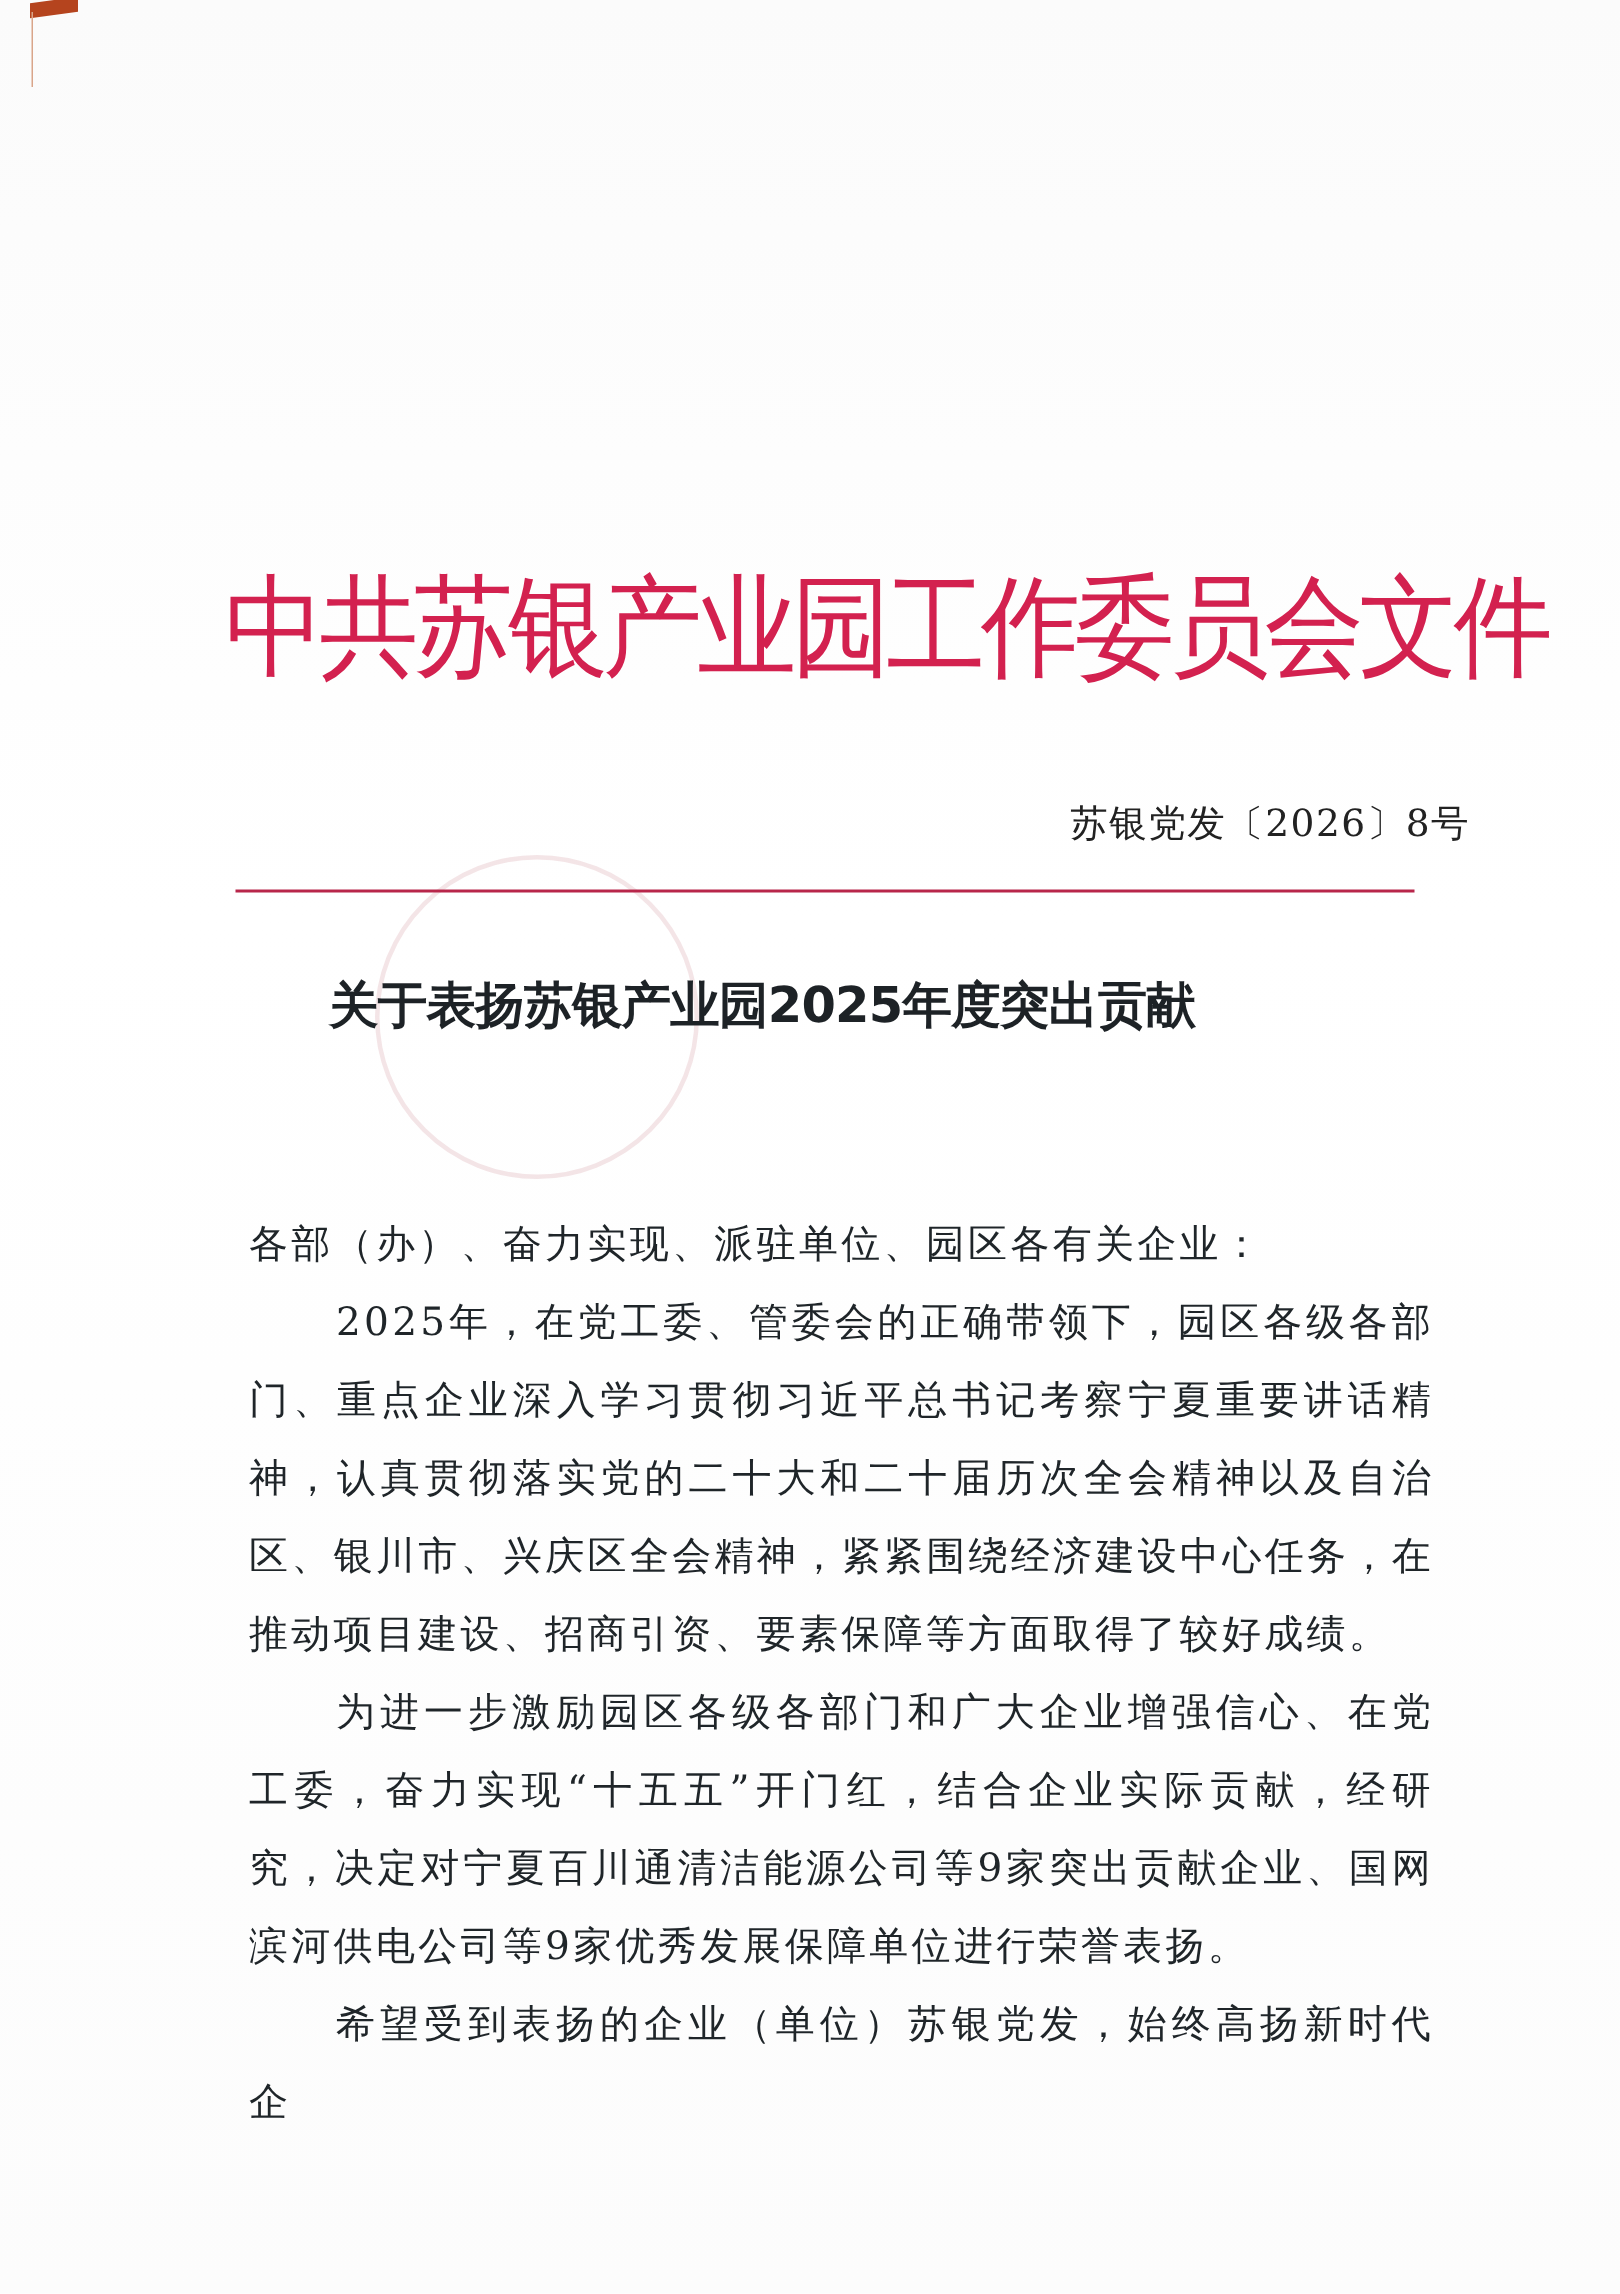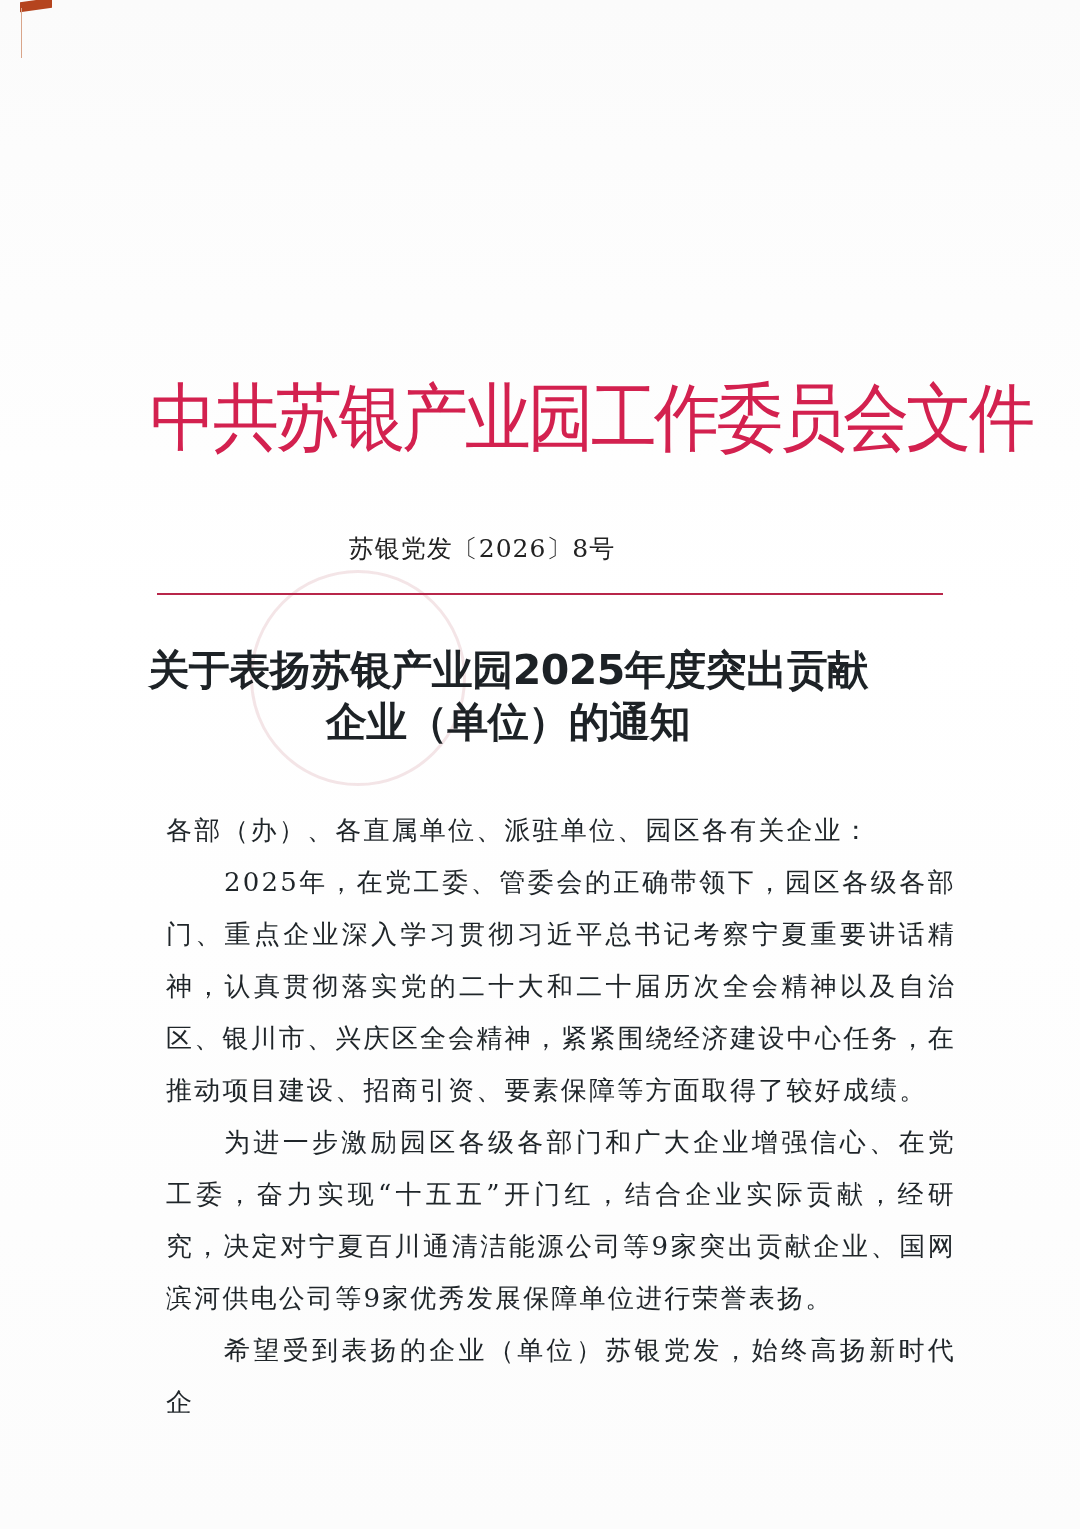--- a/index.html
+++ b/index.html
@@ -43,23 +43,23 @@
       font-size: 66px;
       letter-spacing: -3px;
       color: #d3214f;
       transform: scaleY(1.12);
       transform-origin: top center;
       font-weight: normal;
       white-space: nowrap;
     }
     .doc-number {
       position: absolute;
-      left: 0; top: 532px;
+      left: 16px; top: 532px;
       width: 964px;
-      text-align: center;
+      text-align: right;
       font-size: 25px;
       color: #222;
       letter-spacing: 1px;
     }
     .red-rule {
       position: absolute;
       left: 157px; top: 593px;
       width: 786px;
       height: 2px;
       background: #b8264a;
@@ -71,21 +71,21 @@
       border-radius: 50%;
       border: 3px solid rgba(210, 150, 160, 0.25);
     }
     .notice-title {
       position: absolute;
       left: 0; top: 644px;
       width: 1016px;
       text-align: center;
       font-family: "DejaVu Sans", "Liberation Sans", sans-serif;
       font-weight: bold;
-      font-size: 41px;
+      font-size: 33px;
       line-height: 52px;
       color: #1d2226;
       letter-spacing: -0.5px;
     }
     .body-text {
       position: absolute;
       left: 166px; top: 804px;
       width: 790px;
       font-family: "DejaVu Serif", "Liberation Serif", serif;
       font-size: 26px;
@@ -110,22 +110,21 @@
 
   <div class="header-title">中共苏银产业园工作委员会文件</div>
 
   <div class="doc-number">苏银党发〔2026〕8号</div>
 
   <div class="stamp"></div>
   <div class="red-rule"></div>
 
   <div class="notice-title">
     <div>关于表扬苏银产业园2025年度突出贡献</div>
-    <div>企业（单位）的通知</div>
   </div>
 
   <div class="body-text">
-    <p>各部（办）、各直属单位、派驻单位、园区各有关企业：</p>
+    <p>各部（办）、奋力实现、派驻单位、园区各有关企业：</p>
     <p class="indent">2025年，在党工委、管委会的正确带领下，园区各级各部门、重点企业深入学习贯彻习近平总书记考察宁夏重要讲话精神，认真贯彻落实党的二十大和二十届历次全会精神以及自治区、银川市、兴庆区全会精神，紧紧围绕经济建设中心任务，在推动项目建设、招商引资、要素保障等方面取得了较好成绩。</p>
     <p class="indent">为进一步激励园区各级各部门和广大企业增强信心、在党工委，奋力实现“十五五”开门红，结合企业实际贡献，经研究，决定对宁夏百川通清洁能源公司等9家突出贡献企业、国网滨河供电公司等9家优秀发展保障单位进行荣誉表扬。</p>
     <p class="indent">希望受到表扬的企业（单位）苏银党发，始终高扬新时代企</p>
   </div>
 </div>
 
 </body></html>

